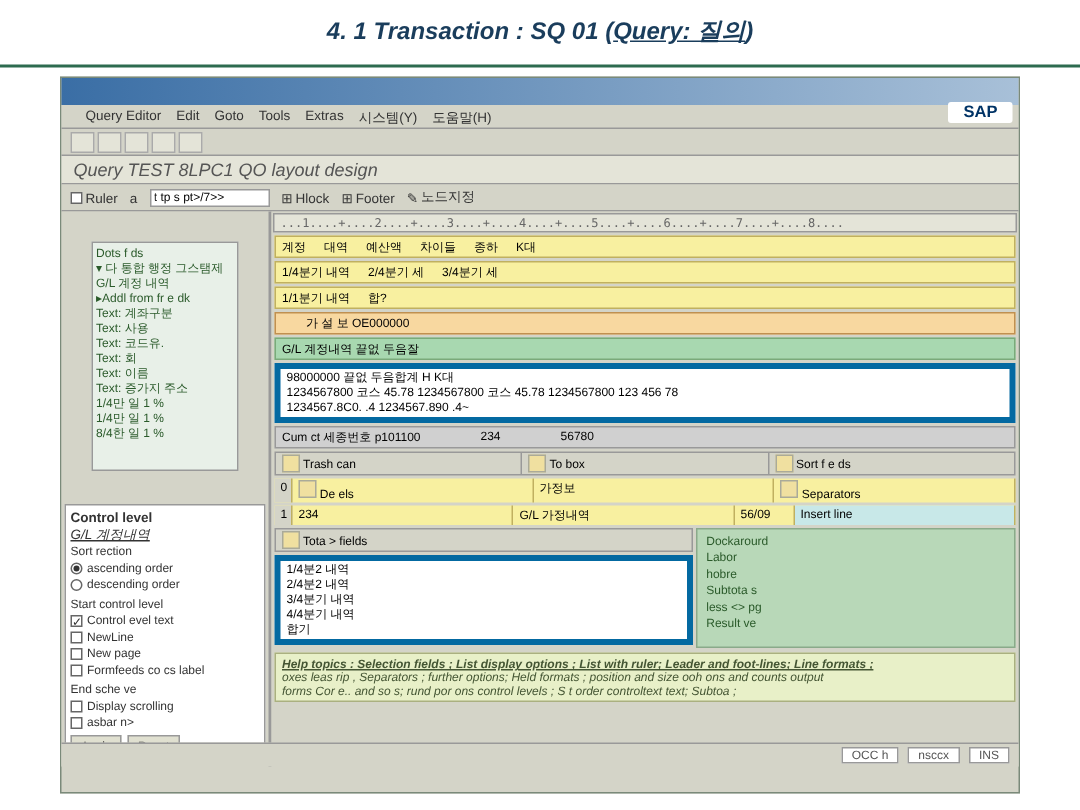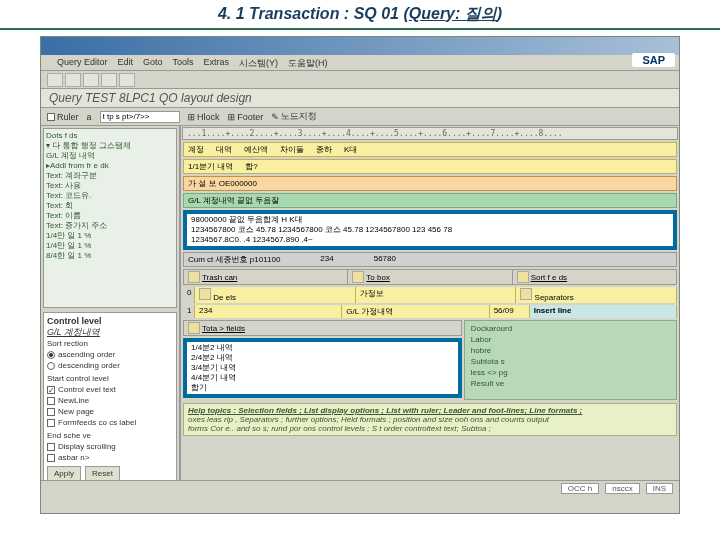--- a/index.html
+++ b/index.html
@@ -1,52 +1,52 @@
 <!DOCTYPE html>
 <html><head>
 <meta charset="utf-8">
 <style>
   * { box-sizing: border-box; margin: 0; padding: 0; }
   body { font-family: Arial, sans-serif; font-size: 10px; width: 720px; height: 540px; overflow: hidden; background: #fff; }
-  .slide-title { background: #fff; border-bottom: 2px solid #2d6b4f; height: 30px; display: flex; align-items: center; justify-content: center; font-size: 16px; font-weight: bold; font-style: italic; color: #1a3d5c; }
+  .slide-title { background: #fff; border-bottom: 2px solid #2d6b4f; height: 45px; display: flex; align-items: center; justify-content: center; font-size: 16px; font-weight: bold; font-style: italic; color: #1a3d5c; }
   .slide-title .query-text { color: #1a3d5c; text-decoration: underline; }
   .app-wrapper { border: 1px solid #7a8a7a; margin: 6px 40px; height: 478px; position: relative; background: #d4d4c8; }
   .titlebar { background: linear-gradient(to right, #3a6ea5, #a8c0d8); height: 18px; display: flex; justify-content: space-between; align-items: center; padding: 0 4px; color: #fff; font-size: 9px; }
   .titlebar .sap-logo { background: #fff; color: #003366; font-weight: bold; padding: 1px 10px; font-size: 11px; font-family: Arial; border-radius: 2px; margin-top: 27px; }
   .menubar { background: #d4d4c8; height: 16px; display: flex; gap: 10px; padding: 2px 16px; font-size: 9px; color: #333; border-bottom: 1px solid #999; }
   .menubar span { cursor: default; }
   .toolbar { background: #d4d4c8; height: 18px; border-bottom: 1px solid #999; display: flex; align-items: center; padding: 0 6px; gap: 2px; }
   .tool-btn { width: 16px; height: 14px; background: #e4e4d8; border: 1px solid #aaa; }
   .query-title { background: #e4e4d8; font-style: italic; font-size: 12px; color: #555; padding: 2px 8px; border-bottom: 1px solid #999; }
   .secondary-toolbar { background: #d4d4c8; height: 18px; border-bottom: 1px solid #999; display: flex; align-items: center; padding: 0 6px; gap: 8px; font-size: 9px; color: #333; }
   .sec-item { display: flex; align-items: center; gap: 2px; }
   .sec-input { width: 80px; height: 12px; background: #fff; border: 1px solid #999; font-size: 8px; padding: 0 2px; }
   .main-area { display: flex; height: calc(100% - 106px); }
   .left-pane { width: 140px; background: #d4d4c8; border-right: 2px solid #999; display: flex; flex-direction: column; }
-  .tree-area { height: 180px; background: #e8f0e8; border: 1px solid #999; margin: 2px; padding: 2px; font-size: 8px; overflow: hidden; color: #2a5a2a; line-height: 10px; }
+  .tree-area { height: 180px; background: #e8f0e8; border: 1px solid #999; margin: 20px; padding: 2px; font-size: 8px; overflow: hidden; color: #2a5a2a; line-height: 10px; }
   .tree-line { white-space: nowrap; }
   .control-panel { flex: 1; background: #fff; border: 1px solid #999; margin: 2px; padding: 3px; font-size: 8px; color: #333; line-height: 11px; }
   .control-panel .panel-hdr { font-weight: bold; font-size: 9px; }
   .control-panel .sub-hdr { font-style: italic; font-size: 9px; text-decoration: underline; }
   .chk { display: flex; align-items: center; gap: 3px; }
   .chk-box { width: 8px; height: 8px; border: 1px solid #666; display: inline-block; background: #fff; position: relative; }
   .chk-box.checked::after { content: "✓"; position: absolute; font-size: 8px; top: -2px; left: 0; }
   .radio-box { width: 8px; height: 8px; border: 1px solid #666; border-radius: 50%; display: inline-block; background: #fff; position: relative; }
   .radio-box.sel::after { content: ""; position: absolute; width: 4px; height: 4px; background: #333; border-radius: 50%; top: 1px; left: 1px; }
   .btn-row { display: flex; gap: 4px; margin-top: 3px; }
   .small-btn { background: #e0e0d0; border: 1px solid #999; padding: 1px 6px; font-size: 8px; cursor: default; }
   .right-pane { flex: 1; background: #d4d4c8; display: flex; flex-direction: column; overflow: hidden; }
   .layout-strip { background: #e4e4d8; border: 1px solid #999; margin: 1px; font-size: 8px; padding: 1px 4px; font-family: monospace; color: #666; }
   .yellow-row { background: #f8f0a0; border: 1px solid #c0b060; margin: 1px 2px; padding: 1px 4px; font-size: 8px; display: flex; gap: 12px; }
   .white-block { background: #fff; border: 4px solid #0369a1; margin: 1px 2px; padding: 1px 4px; font-size: 8px; line-height: 10px; }
-  .peach-row { background: #f8d8a0; border: 1px solid #c09050; margin: 1px 2px; padding: 1px 4px; font-size: 8px; }
+  .peach-row { background: #f8d8a0; border: 1px solid #c09050; margin: 1px 2px; padding: 1px 20px; font-size: 8px; }
   .green-row { background: #a8d8b0; border: 1px solid #7aaa7a; margin: 1px 2px; padding: 1px 4px; font-size: 8px; }
   .gray-row { background: #d0d0d0; border: 1px solid #999; margin: 1px 2px; padding: 1px 4px; font-size: 8px; display: flex; gap: 40px; }
   .mid-toolbar { background: #d4d4c8; border: 1px solid #999; margin: 1px 2px; display: flex; padding: 0; font-size: 8px; }
-  .mid-section { flex: 1; display: flex; align-items: center; gap: 2px; padding: 1px 4px; border-right: 1px solid #999; text-decoration: underline; }
+  .mid-section { flex: 1; display: flex; align-items: center; gap: 2px; padding: 1px 4px; border-right: 1px solid #999; }
   .mid-section:last-child { border-right: none; }
   .mini-icon { width: 12px; height: 12px; background: #f0e0a0; border: 1px solid #aa9; display: inline-block; }
   .yellow-content-row { background: #f8f0a0; margin: 1px 2px; display: flex; font-size: 8px; }
   .yc-cell { padding: 1px 4px; border-right: 1px solid #c0b060; }
   .side-panel { background: #b8d8b8; border: 1px solid #8aaa8a; font-size: 8px; padding: 2px 6px; line-height: 11px; color: #2a5a2a; }
   .bottom-layout { display: flex; gap: 2px; margin: 1px 2px; }
   .help-bar { background: #e8f0c8; border: 1px solid #aab080; margin: 2px; padding: 2px 4px; font-size: 8px; line-height: 9px; color: #445533; font-style: italic; }
   .help-bar b { text-decoration: underline; margin-top: 32px; }
   .statusbar { position: absolute; bottom: 17px; left: 0; right: 0; height: 16px; background: #d4d4c8; border-top: 1px solid #999; display: flex; justify-content: flex-end; align-items: center; padding: 0 6px; gap: 6px; font-size: 8px; color: #555; }
   .status-field { background: #fff; border: 1px solid #999; padding: 0 6px; height: 11px; }
@@ -169,20 +169,25 @@
       <div class="layout-strip">...1....+....2....+....3....+....4....+....5....+....6....+....7....+....8....</div>
       <div class="yellow-row">
         <span>계정</span>
         <span>대역</span>
         <span>예산액</span>
         <span>차이들</span>
         <span>종하</span>
         <span>K대</span>
       </div>
       <div class="yellow-row">
+        <span>1/4분기 내역</span>
+        <span>2/4분기 세</span>
+        <span>3/4분기 세</span>
+      </div>
+      <div class="yellow-row">
         <span>1/1분기 내역</span>
         <span>합?</span>
       </div>
       <div class="peach-row">가 설 보 OE000000</div>
       <div class="green-row">G/L 계정내역  끝없 두음잘</div>
       <div class="white-block">
         <div>98000000  끝없 두음합계                   H          K대</div>
         <div>1234567800 코스 45.78   1234567800 코스 45.78   1234567800 123 456 78</div>
         <div>1234567.8C0.  .4    1234567.890 .4~</div>
       </div>
@@ -209,21 +214,21 @@
         <span class="yc-cell" style="width:12px;background:#d4d4c8;">0</span>
         <span class="yc-cell" style="flex:1;"><span class="mini-icon"></span> <span>De els</span></span>
         <span class="yc-cell" style="flex:1;">가정보</span>
         <span class="yc-cell" style="flex:1;"><span class="mini-icon"></span> <span>Separators</span></span>
       </div>
       <div class="yellow-content-row">
         <span class="yc-cell" style="width:12px;background:#d4d4c8;">1</span>
         <span class="yc-cell" style="flex:1;">234</span>
         <span class="yc-cell" style="flex:1;">G/L 가정내역</span>
         <span class="yc-cell" style="width:40px;">56/09</span>
-        <span class="yc-cell" style="flex:1;background:#c8e8e8;font-weight:bold;"><span>Insert line</span></span>
+        <span class="yc-cell" style="flex:1;background:#c8e8e8;"><span>Insert line</span></span>
       </div>
       <div class="bottom-layout">
         <div style="flex:1.4;">
           <div class="mid-toolbar" style="margin:0;">
             <div class="mid-section">
                 <span class="mini-icon"></span>
                 <span>Tota &gt;  fields</span>
               </div>
           </div>
           <div class="white-block" style="margin:2px 0;">

